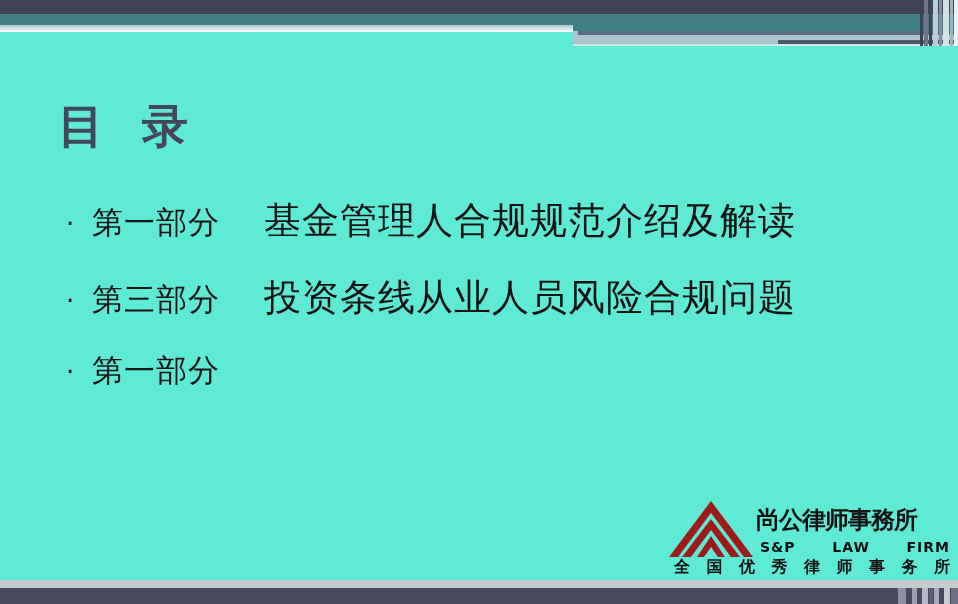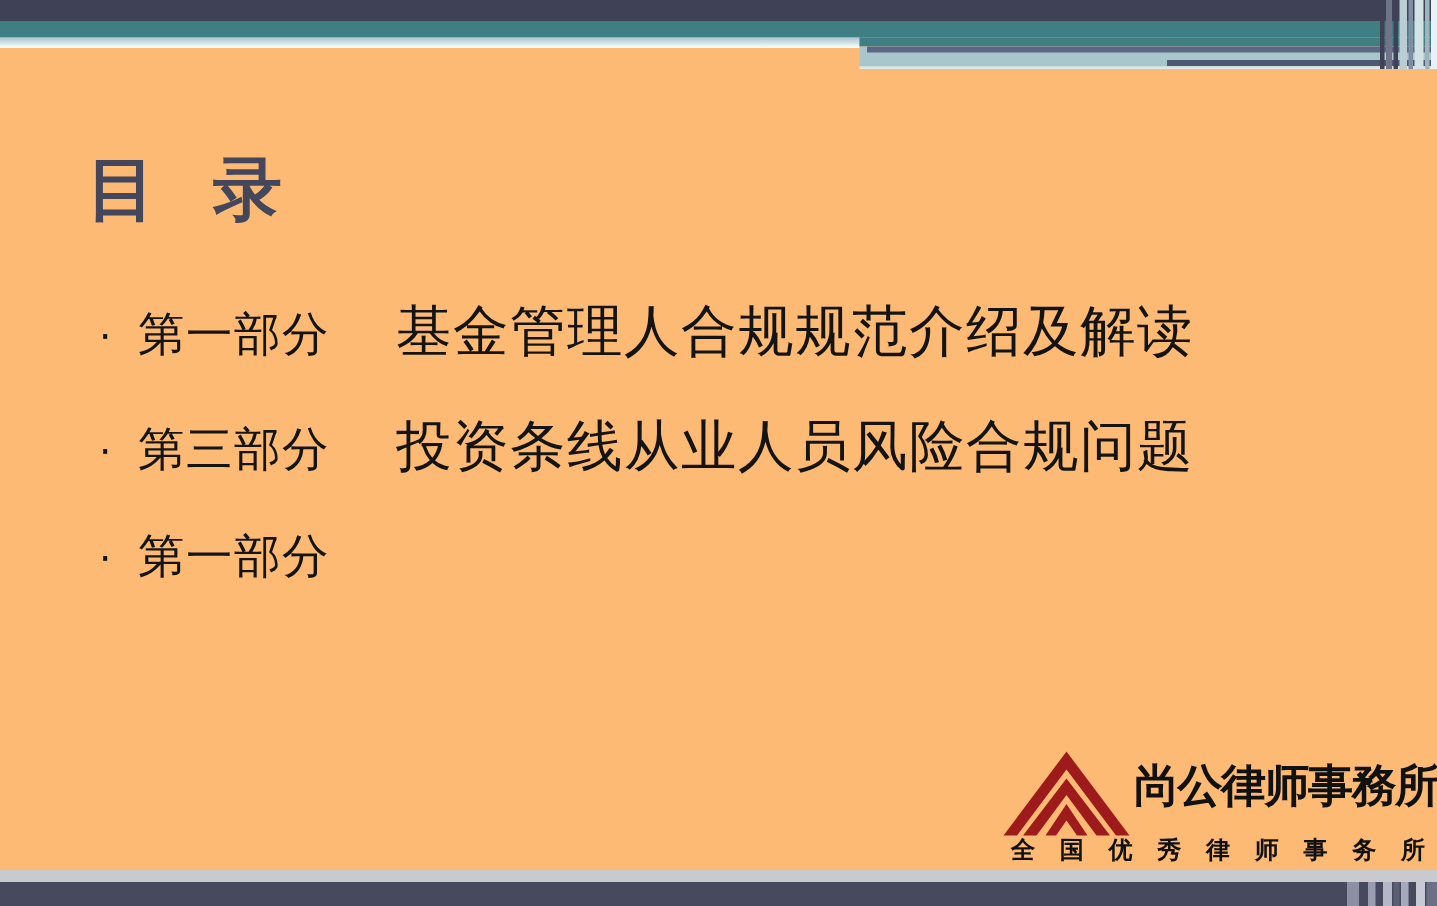--- a/index.html
+++ b/index.html
@@ -8,21 +8,21 @@
     padding: 0;
     background: #ffffff;
   }
   body {
     font-family: "DejaVu Sans", "Liberation Sans", sans-serif;
   }
   #slide {
     position: relative;
     width: 958px;
     height: 604px;
-    background: #fdba74;
+    background: #5eead4;
     overflow: hidden;
   }
 
   
   .top-deco {
     position: absolute;
     left: 0; top: 0;
     width: 958px;
     height: 46px;
     overflow: hidden;
@@ -166,21 +166,21 @@
   .logo-mark {
     position: absolute;
     left: 0; top: 2px;
     width: 86px;
     height: 58px;
   }
   .logo-wordmark {
     position: absolute;
     left: 88px;
     top: 6px;
-    font-size: 30px;
+    font-size: 24px;
     font-weight: bold;
     color: #111111;
     letter-spacing: -1px;
     white-space: pre;
   }
   .logo-latin {
     position: absolute;
     left: 92px;
     top: 41px;
     width: 190px;
@@ -300,20 +300,25 @@
         <path d="M43 1 L85 57 L76 57 L43 13 L10 57 L1 57 Z" fill="#9e1b1b"></path>
 
         <path d="M43 19 L72 57 L63 57 L43 30 L23 57 L14 57 Z" fill="#9e1b1b"></path>
 
         <path d="M43 36 L57 57 L50 57 L43 47 L36 57 L29 57 Z" fill="#9e1b1b"></path>
       </svg>
     </div>
 
     <div class="logo-wordmark">尚公律师事務所</div>
 
+    <div class="logo-latin">
+      <span>S&amp;P</span>
+      <span>LAW</span>
+      <span>FIRM</span>
+    </div>
 
     <div class="logo-tagline">
       <span>全</span>
       <span>国</span>
       <span>优</span>
       <span>秀</span>
       <span>律</span>
       <span>师</span>
       <span>事</span>
       <span>务</span>

